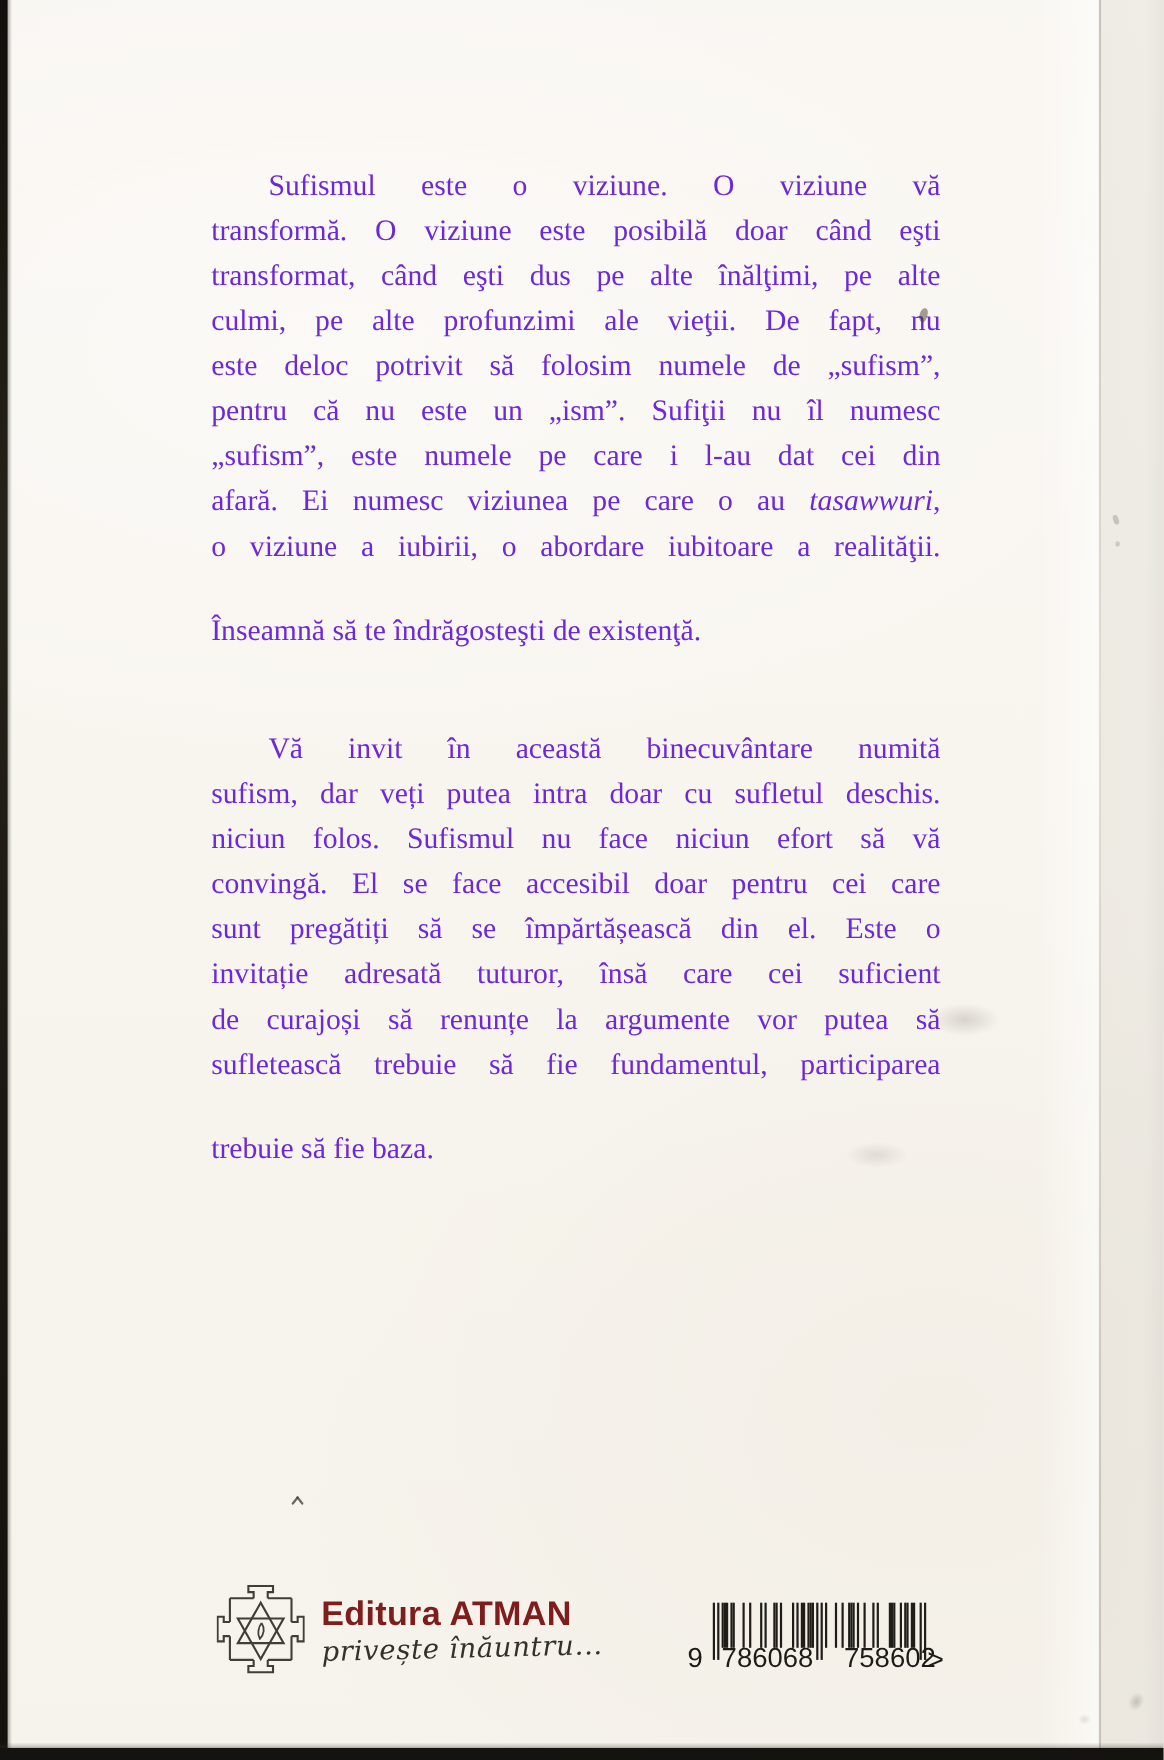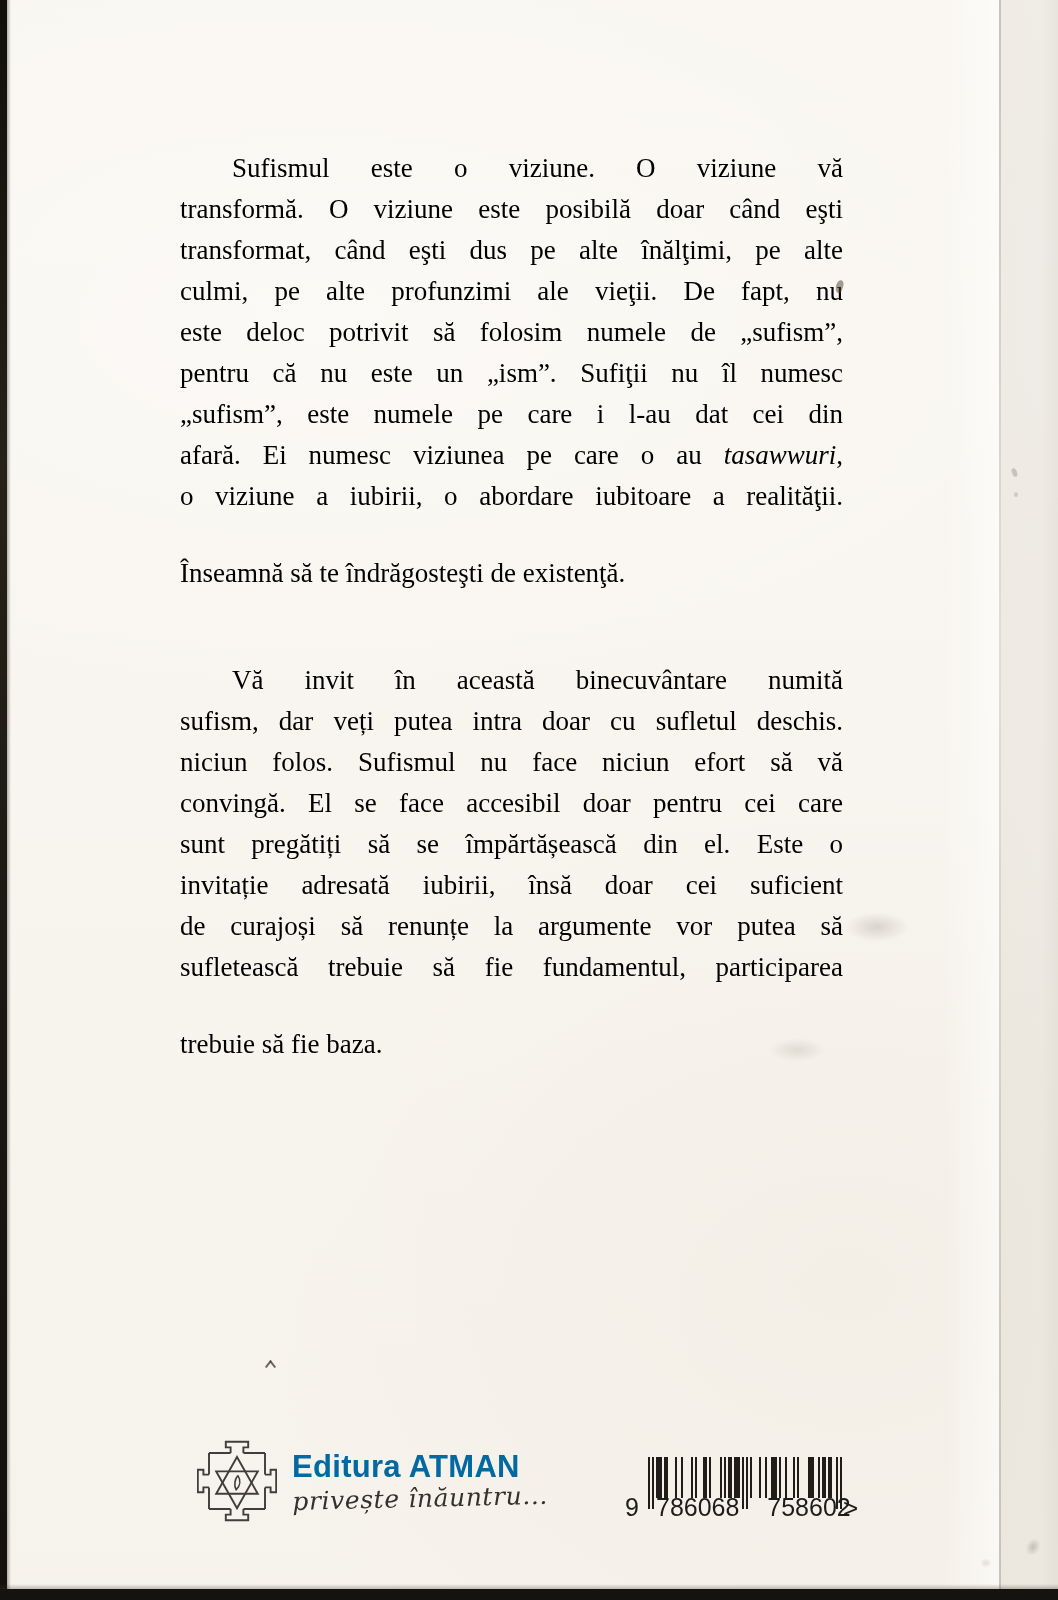--- a/index.html
+++ b/index.html
@@ -25,32 +25,32 @@
   .edge-bottom-fade{position:absolute;left:0;bottom:11px;width:100%;height:5px;
     background:linear-gradient(0deg,rgba(60,55,45,.3),transparent);}
   
   .pre-crease{position:absolute;left:944px;top:0;width:55px;height:100%;
     background:linear-gradient(90deg,transparent,rgba(255,255,255,.55));}
   .crease{position:absolute;left:999px;top:0;width:2px;height:100%;
     background:linear-gradient(180deg,rgba(150,144,132,.5),rgba(175,169,156,.32) 40%,rgba(150,144,132,.48));}
   .right-band{position:absolute;left:1001px;top:0;width:57px;height:100%;
     background:linear-gradient(90deg,rgba(214,209,197,.30),rgba(198,193,181,.20) 70%,rgba(186,181,169,.28));}
   
-  .content{position:absolute;left:180px;top:148px;width:663px;color:#000000;}
+  .content{position:absolute;left:192px;top:148px;width:663px;color:#6d28d9;}
   .tline{font-size:27px;line-height:41px;text-align:justify;text-align-last:justify;}
   .tline.first{text-indent:52px;}
   .tline.last{text-align-last:left;margin-top:36px;}
   .para2{margin-top:66px;}
   .tline i{font-style:italic;}
   
   .publisher{position:absolute;left:197px;top:1438px;display:flex;align-items:flex-start;}
   .logo{width:80px;height:86px;flex:0 0 auto;}
   .pub-text{margin-left:15px;padding-top:13px;}
   .pub-name{font-family:"Liberation Sans",sans-serif;font-weight:700;font-size:31px;
-    color:#0369a1;letter-spacing:.3px;line-height:1.05;}
+    color:#7f1d1d;letter-spacing:.3px;line-height:1.05;}
   .pub-tagline{font-family:"DejaVu Serif",serif;font-style:italic;font-size:25px;
     color:#34312c;margin-top:3px;letter-spacing:.6px;transform:rotate(-1.4deg);transform-origin:left top;}
   
   .barcode{position:absolute;left:627px;top:1457px;width:260px;height:62px;
     font-family:"Liberation Sans",sans-serif;color:#1e1c18;}
   .bars{position:absolute;left:21px;top:0;display:flex;align-items:flex-start;}
   .module{width:2.05px;height:40px;}
   .module.bar{background:#201d19;height:41px;}
   .module.bar.guard{height:52px;}
   .bnum{position:absolute;top:36px;font-size:25px;letter-spacing:0;}
@@ -96,21 +96,21 @@
         <div class="tline">afară. Ei numesc viziunea pe care o au <i>tasawwuri</i>,</div>
         <div class="tline">o viziune a iubirii, o abordare iubitoare a realităţii.</div>
         <div class="tline last">Înseamnă să te îndrăgosteşti de existenţă.</div>
       </div>
     <div class="para para2">
         <div class="tline first">Vă invit în această binecuvântare numită</div>
         <div class="tline">sufism, dar veți putea intra doar cu sufletul deschis.</div>
         <div class="tline">niciun folos. Sufismul nu face niciun efort să vă</div>
         <div class="tline">convingă. El se face accesibil doar pentru cei care</div>
         <div class="tline">sunt pregătiți să se împărtășească din el. Este o</div>
-        <div class="tline">invitație adresată iubirii, însă doar cei suficient</div>
+        <div class="tline">invitație adresată tuturor, însă care cei suficient</div>
         <div class="tline">de curajoși să renunțe la argumente vor putea să</div>
         <div class="tline">sufletească trebuie să fie fundamentul, participarea</div>
         <div class="tline last">trebuie să fie baza.</div>
       </div>
   </div>
 
   <div class="publisher">
     <div class="logo">
       <svg viewBox="0 0 100 100" width="80" height="86" fill="none" stroke="#413d38" stroke-width="2.4" stroke-linejoin="miter">
 

